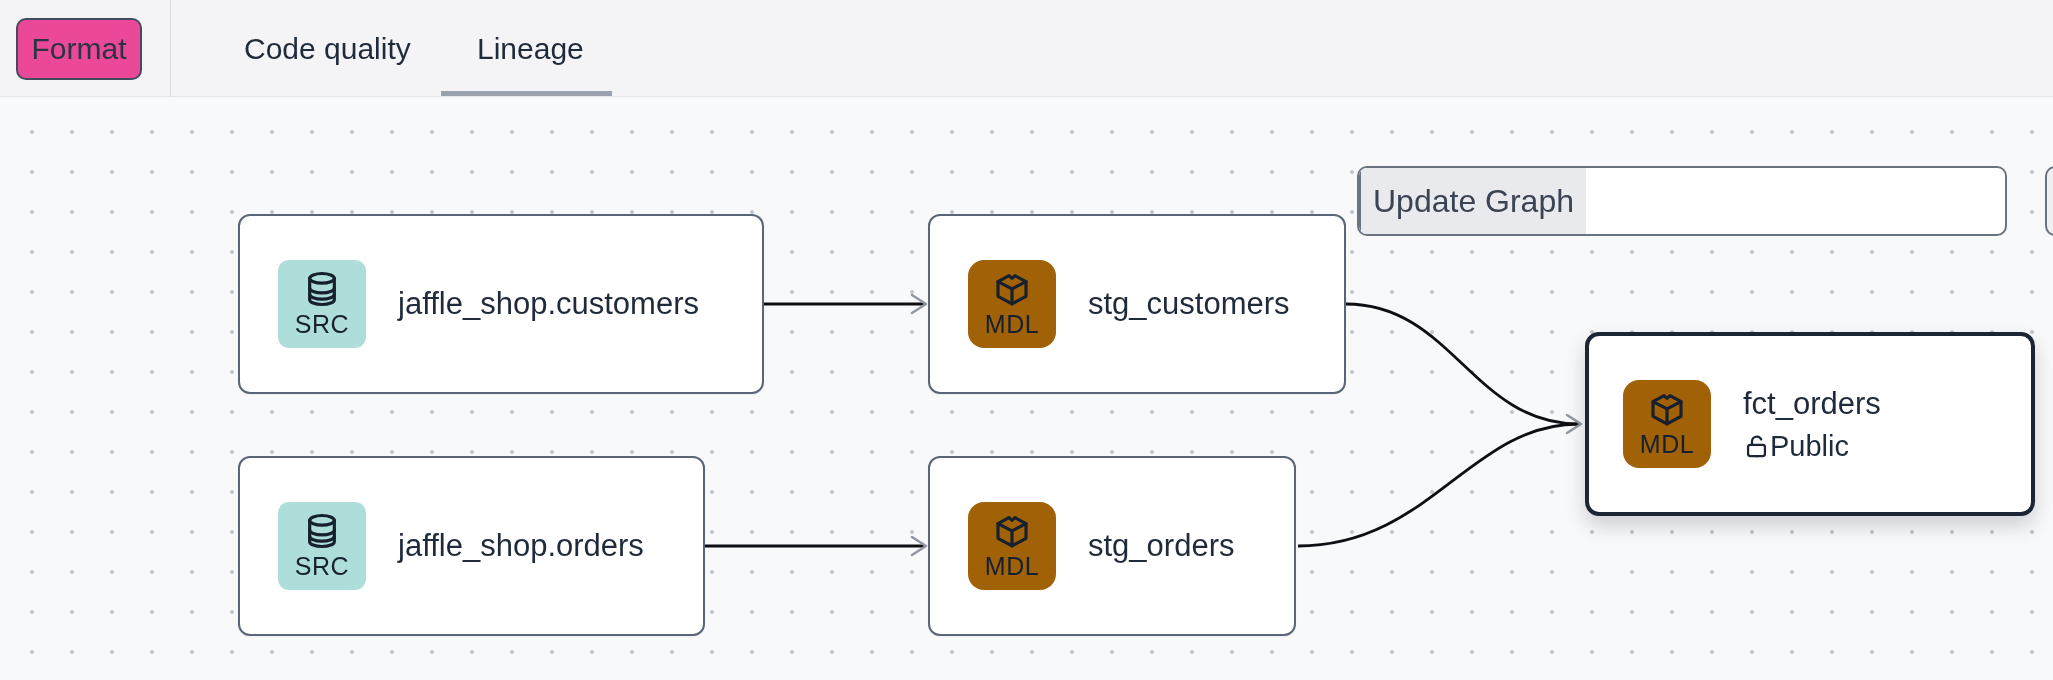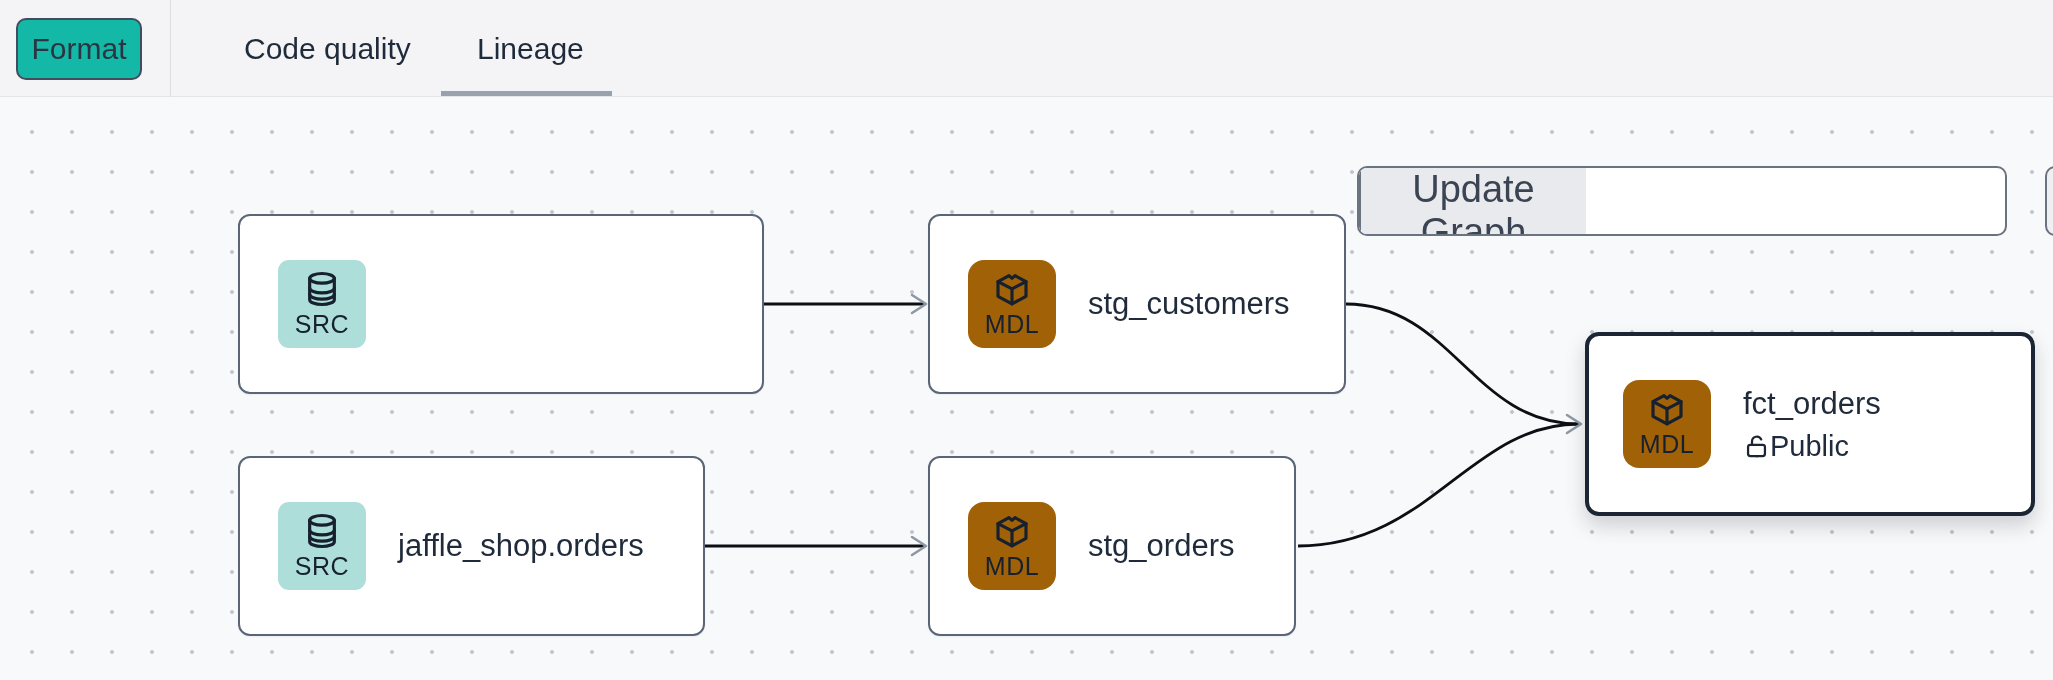--- a/index.html
+++ b/index.html
@@ -4,21 +4,21 @@
 <style>
   * { margin:0; padding:0; box-sizing:border-box; }
   html,body { width:2053px; height:680px; overflow:hidden; }
   body { font-family:"Liberation Sans","DejaVu Sans",sans-serif; color:#1f2a3a; background:#f8f9fa; }
   #app { position:relative; width:2053px; height:680px; overflow:hidden; }
 
   
   .topbar { position:absolute; left:0; top:0; width:2053px; height:97px;
             background:#f4f4f6; border-bottom:1px solid #e3e5e9; z-index:5; }
   .format-btn { position:absolute; left:16px; top:18px; width:126px; height:62px;
-                background:#14b8a6; border:2px solid #414c5e; border-radius:10px;
+                background:#ec4899; border:2px solid #414c5e; border-radius:10px;
                 font-size:30px; color:#2a3442; display:flex; align-items:center;
                 justify-content:center; cursor:pointer; }
   .topbar-divider { position:absolute; left:170px; top:0; width:1px; height:97px; background:#dbdde1; }
   .tab { position:absolute; top:0; height:97px; display:flex; align-items:center;
          font-size:30px; color:#1f2a3a; cursor:pointer; }
   .tab-codequality { left:244px; }
   .tab-lineage { left:477px; }
   .tab-underline { position:absolute; left:441px; bottom:0; width:171px; height:5px; background:#99a1ad; }
 
   
@@ -52,21 +52,21 @@
 
   
   .graph-controls { position:absolute; left:1357px; top:69px; height:70px; width:650px;
                     display:flex; border:2px solid #6a7380; border-radius:10px;
                     background:#ffffff; overflow:hidden; }
   .selector-input { width:419px; height:100%; border:none; outline:none; background:#ffffff;
                     font-family:"Liberation Sans","DejaVu Sans",sans-serif;
                     font-size:30px; color:#1f2a3a; padding:0 0 0 26px; }
   .update-btn { width:227px; height:100%; background:#e9eaed; border:none;
                 border-left:2px solid #6a7380; font-family:"Liberation Sans","DejaVu Sans",sans-serif;
-                font-size:38px; color:#3a4452; cursor:pointer; }
+                font-size:32px; color:#3a4452; cursor:pointer; }
   .partial-pill { position:absolute; left:2045px; top:69px; width:40px; height:70px;
                   border:2px solid #6a7380; border-radius:10px; background:#eef0f3; }
 </style>
 </head>
 <body>
 
 <div id="app">
 
   <div class="topbar">
     <button class="format-btn">Format</button>
@@ -91,20 +91,21 @@
     <div class="node node-1">
       <div class="badge badge-src">
         <svg width="40" height="40" viewBox="0 0 24 24" fill="none" stroke="#16202e" stroke-width="1.9" stroke-linecap="round">
           <ellipse cx="12" cy="5.6" rx="7.4" ry="2.9"></ellipse>
           <path d="M4.6 5.6 v12.8 c0 1.6 3.3 2.9 7.4 2.9 s7.4 -1.3 7.4 -2.9 V5.6"></path>
           <path d="M4.6 11.4 c0 1.6 3.3 2.9 7.4 2.9 s7.4 -1.3 7.4 -2.9"></path>
           <path d="M4.6 15.2 c0 1.6 3.3 2.9 7.4 2.9 s7.4 -1.3 7.4 -2.9"></path>
         </svg>
         <div class="badge-type">SRC</div>
       </div>
+      <div class="node-label">jaffle_shop.customers</div>
     </div>
 
     <div class="node node-2">
       <div class="badge badge-mdl">
         <svg width="40" height="40" viewBox="0 0 24 24" fill="none" stroke="#16202e" stroke-width="1.9" stroke-linecap="round" stroke-linejoin="round">
           <path d="M3.6 7.6 L10.2 4.0 L12 5.6 L13.8 4.0 L20.4 7.6 L20.4 16.4 L12 20.9 L3.6 16.4 Z"></path>
           <path d="M3.6 7.6 L12 11.9 L20.4 7.6"></path>
           <path d="M12 11.9 L12 20.9"></path>
         </svg>
         <div class="badge-type">MDL</div>

